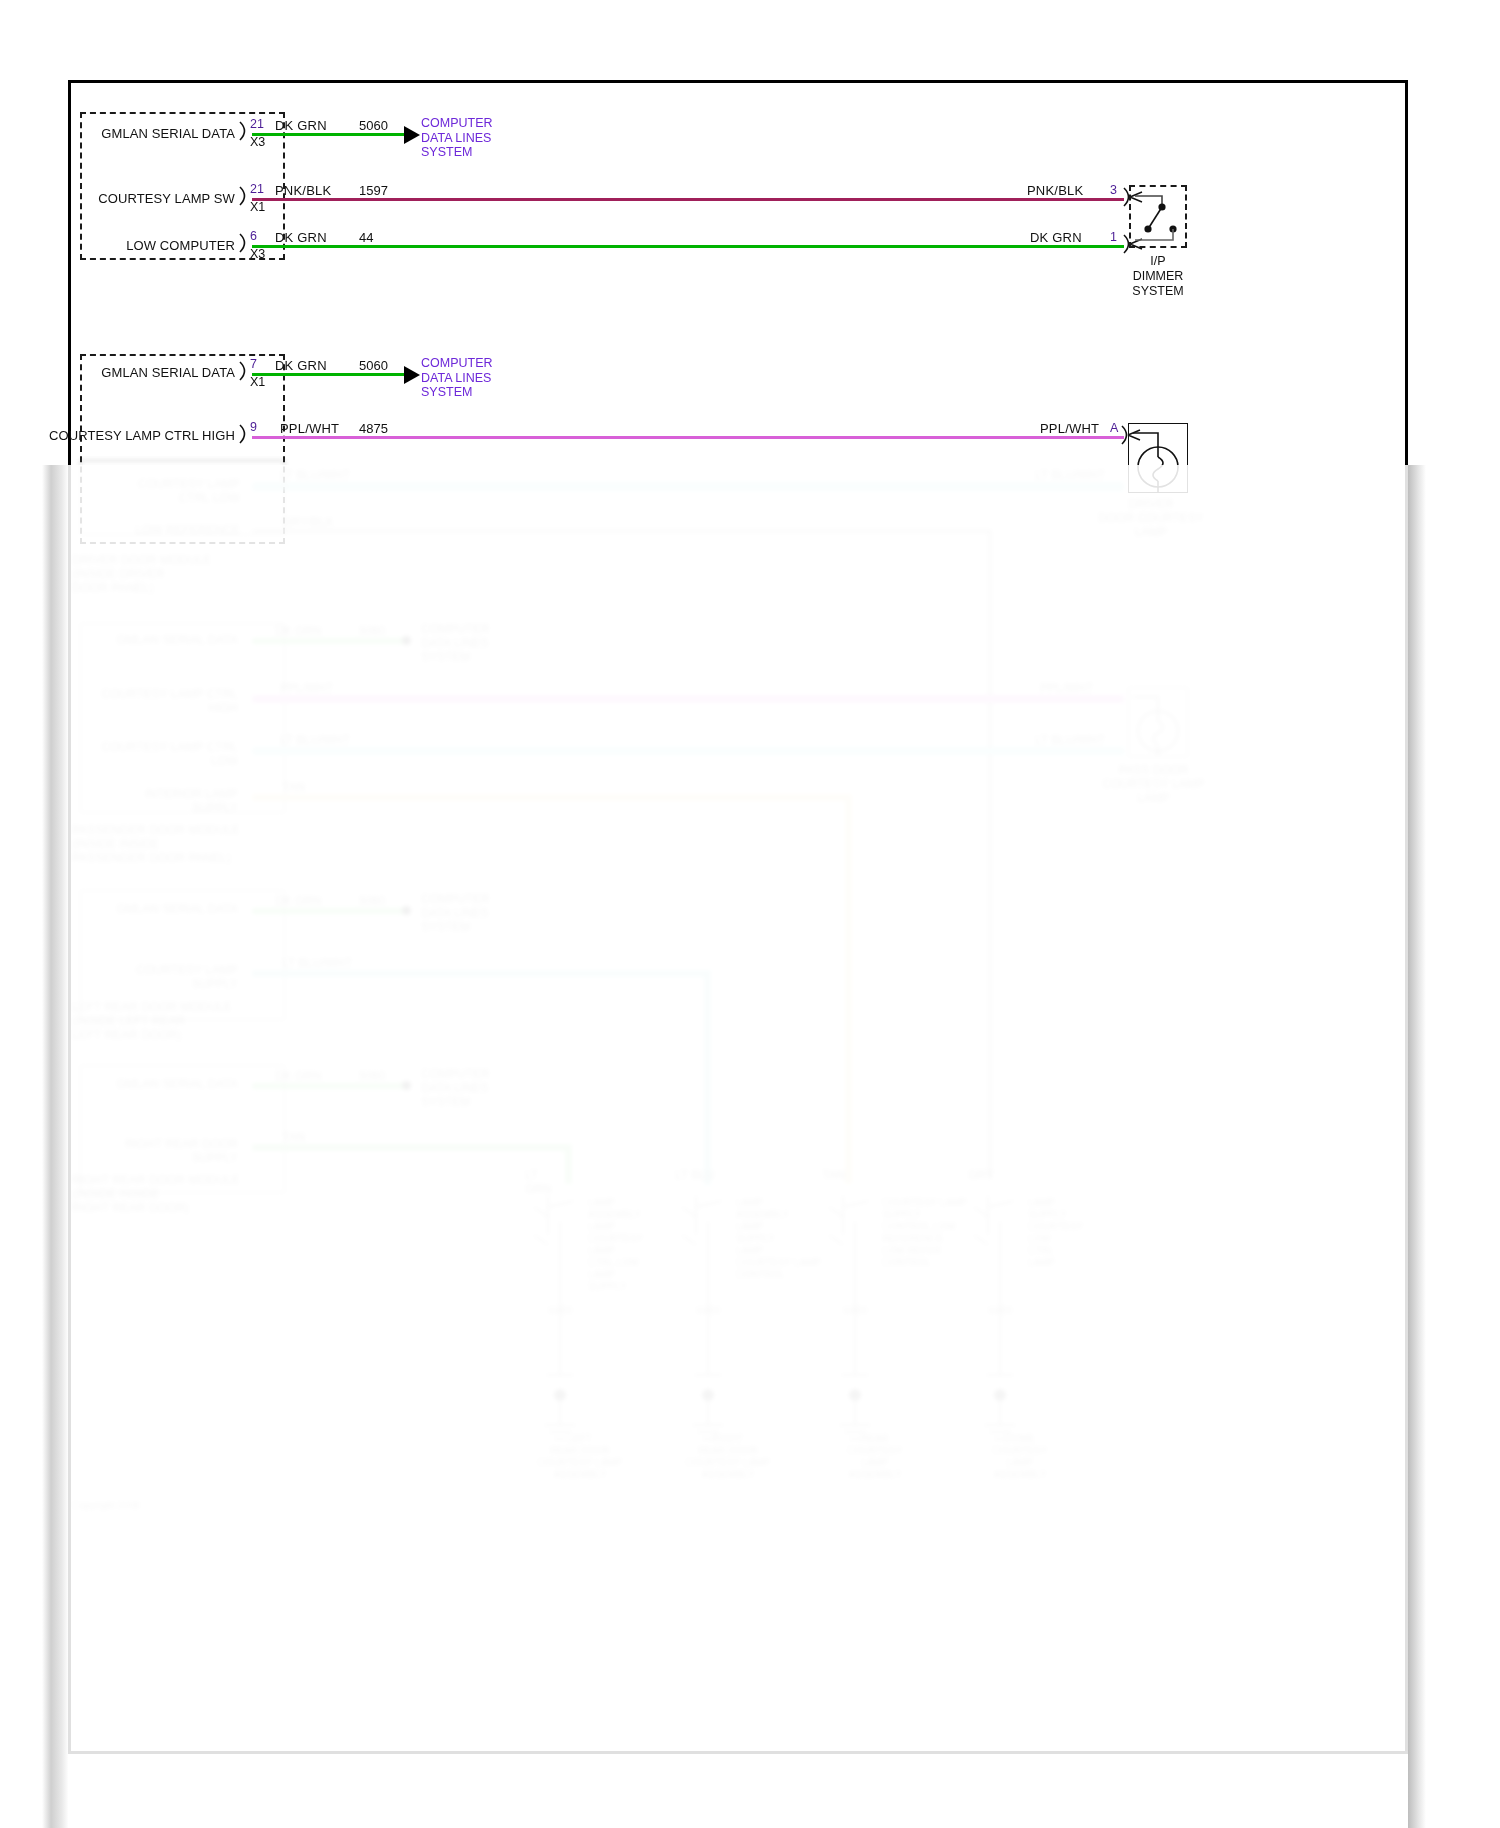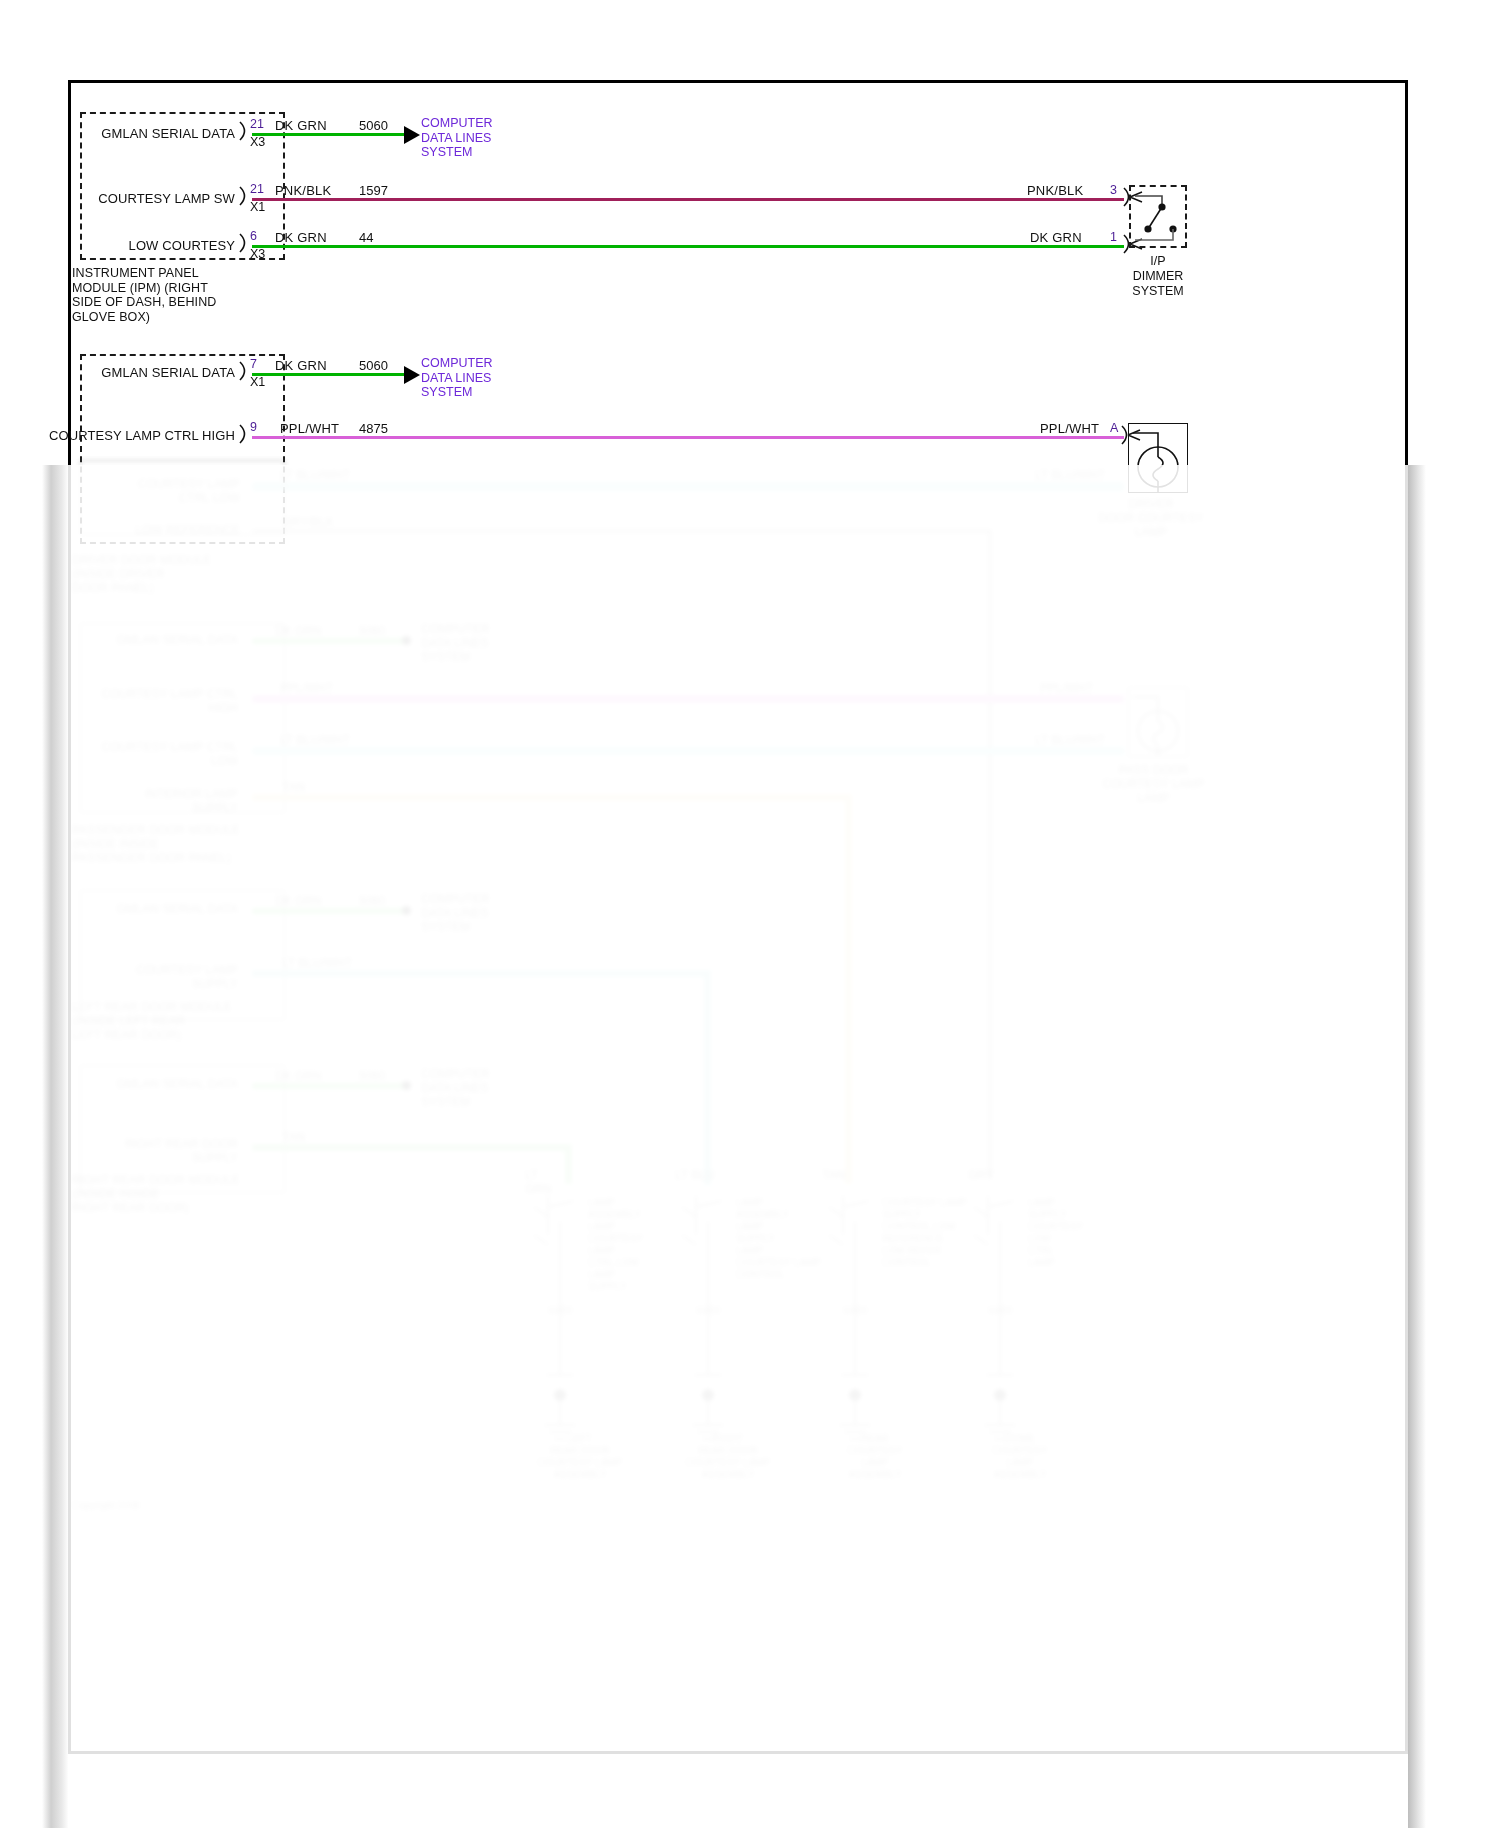--- a/index.html
+++ b/index.html
@@ -75,40 +75,36 @@
   <div class="wire" style="left:252px;top:198px;width:872px;background:#a0205a;"></div>
   <div class="wirecolor" style="left:275px;top:183px;">PNK/BLK</div>
   <div class="wirenum" style="left:359px;top:183px;">1597</div>
   <div class="wirecolor" style="left:1027px;top:183px;">PNK/BLK</div>
   <div class="pinnum" style="left:1110px;top:183px;">3</div>
   <svg class="conn" style="left:1122px;top:186px;" width="30" height="22">
     <path d="M2 2 Q11 11 2 20" stroke="#111" stroke-width="1.6" fill="none"></path>
     <path d="M8 11 L20 6 M8 11 L20 16" stroke="#111" stroke-width="1.4" fill="none"></path>
   </svg>
 
-  <div class="pinname" style="left:60px;top:238px;width:175px;">LOW COURTESY</div>
+  <div class="pinname" style="left:60px;top:238px;width:175px;">LOW COMPUTER</div>
   <svg class="conn" style="left:238px;top:232px;" width="16" height="22">
     <path d="M2 2 Q11 11 2 20" stroke="#111" stroke-width="1.6" fill="none"></path>
   </svg>
   <div class="pinnum" style="left:250px;top:229px;">6</div>
   <div class="connlabel" style="left:250px;top:247px;">X3</div>
   <div class="wire" style="left:252px;top:245px;width:872px;background:#00b300;"></div>
   <div class="wirecolor" style="left:275px;top:230px;">DK GRN</div>
   <div class="wirenum" style="left:359px;top:230px;">44</div>
   <div class="wirecolor" style="left:1030px;top:230px;">DK GRN</div>
   <div class="pinnum" style="left:1110px;top:230px;">1</div>
   <svg class="conn" style="left:1122px;top:233px;" width="30" height="22">
     <path d="M2 2 Q11 11 2 20" stroke="#111" stroke-width="1.6" fill="none"></path>
     <path d="M8 11 L20 6 M8 11 L20 16" stroke="#111" stroke-width="1.4" fill="none"></path>
   </svg>
 
-  <div class="modlabel" style="left:72px;top:266px;width:200px;">INSTRUMENT PANEL
-MODULE (IPM) (RIGHT
-SIDE OF DASH, BEHIND
-GLOVE BOX)</div>
 
   <div class="module" style="left:1129px;top:185px;width:58px;height:63px;"></div>
   <svg style="position:absolute;left:1129px;top:185px;" width="60" height="65">
     <path d="M6 11 L33 11 L33 22" stroke="#444" stroke-width="1.6" fill="none"></path>
     <path d="M33 22 L19 44" stroke="#111" stroke-width="1.6" fill="none"></path>
     <circle cx="33" cy="22" r="3.6" fill="#111"></circle>
     <circle cx="19" cy="44" r="3.6" fill="#111"></circle>
     <circle cx="44" cy="44" r="3.6" fill="#111"></circle>
     <path d="M6 55 L44 55 L44 44" stroke="#666" stroke-width="1.6" fill="none"></path>
   </svg>

